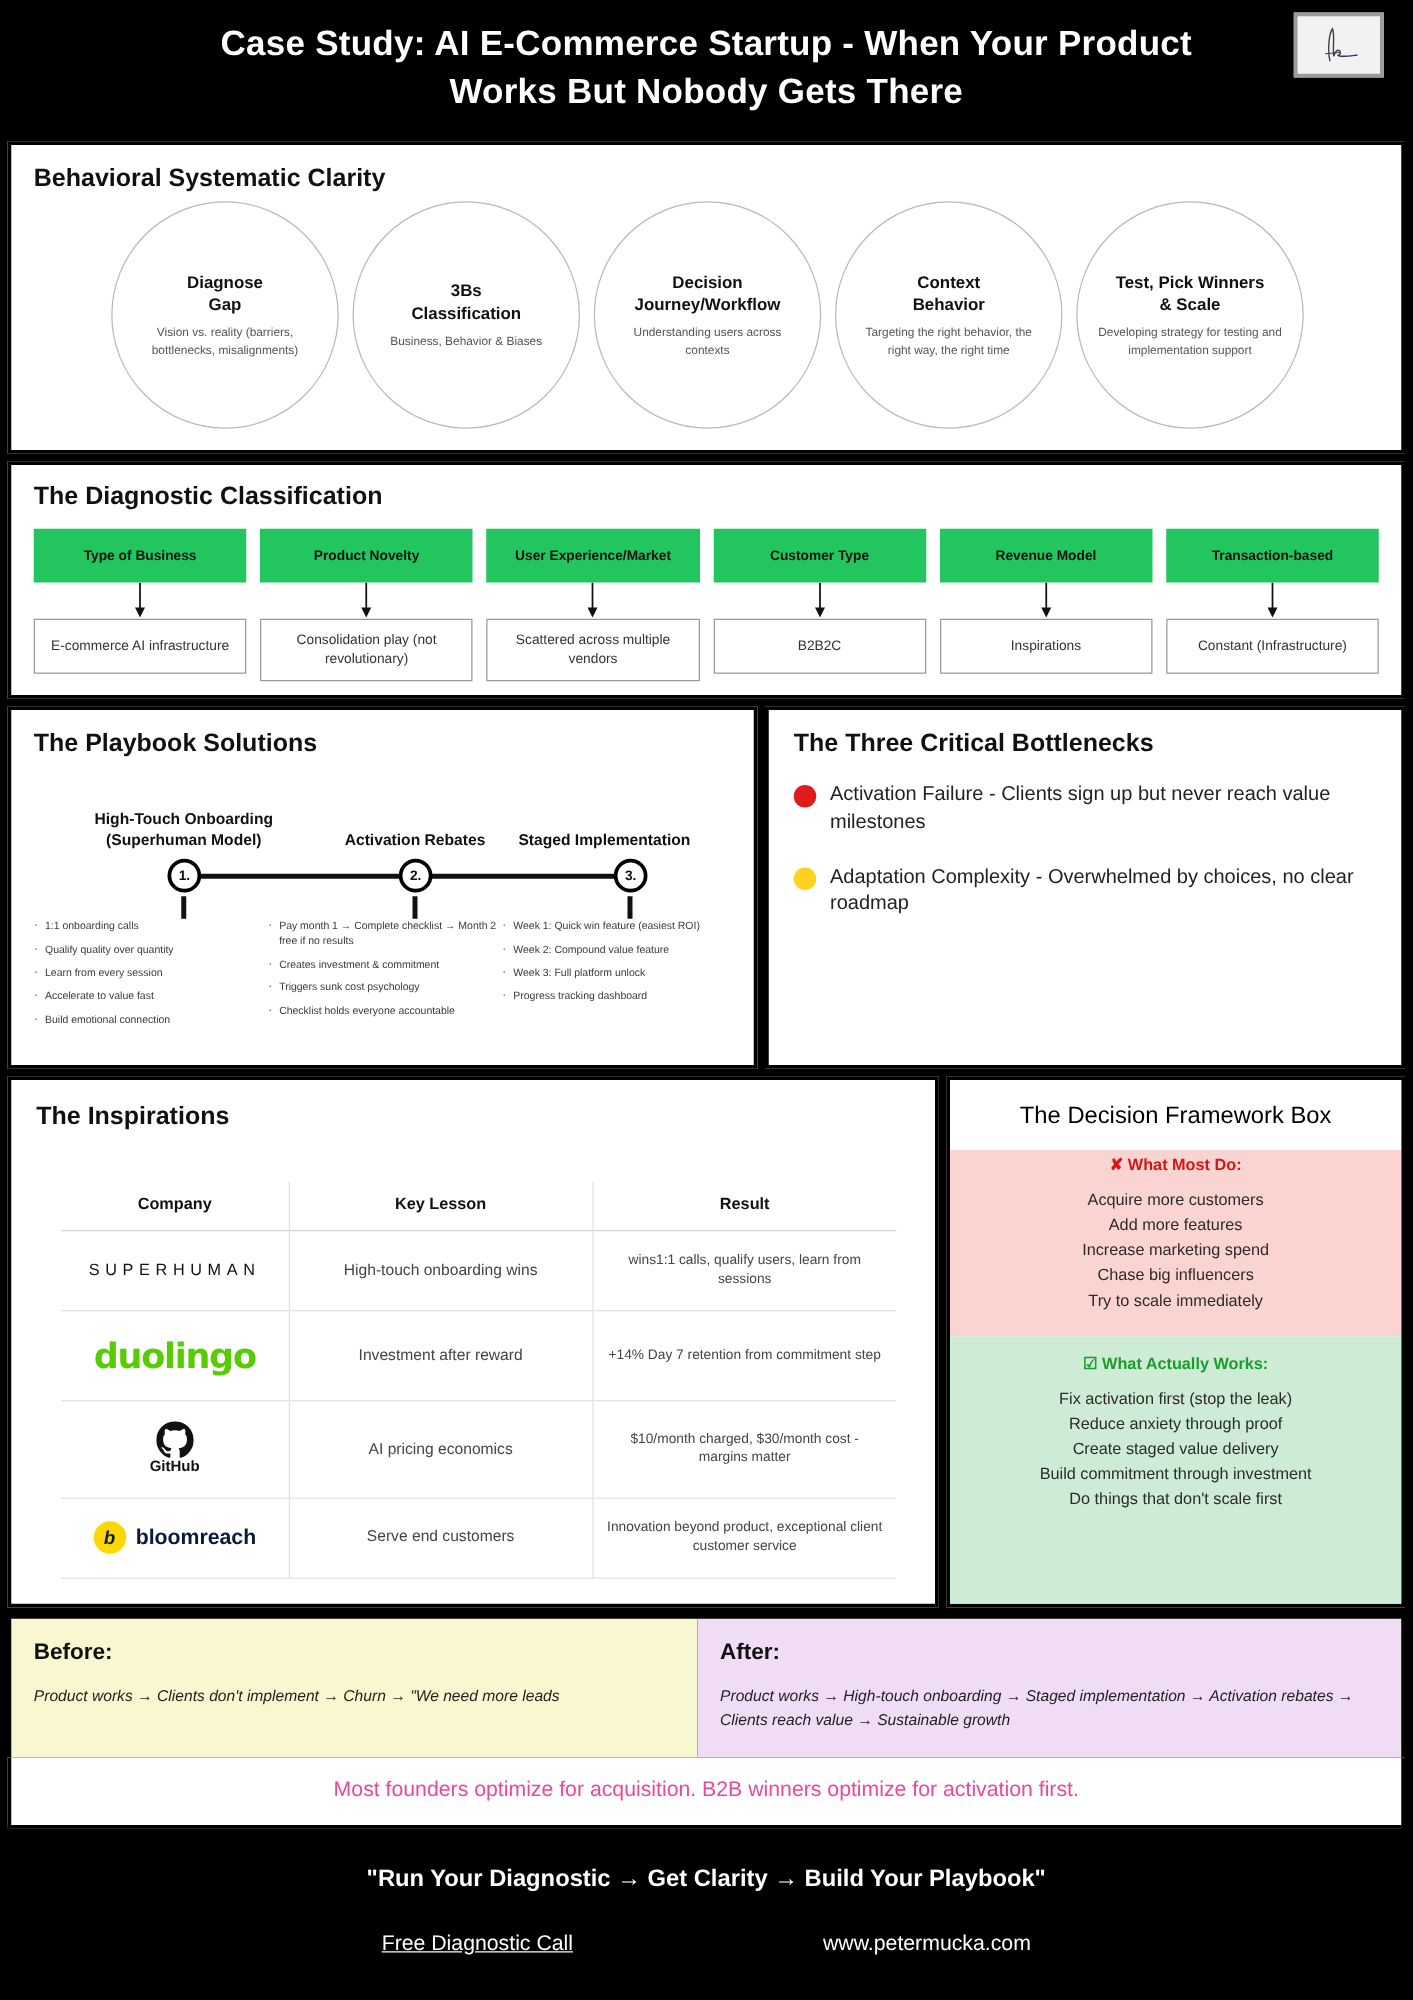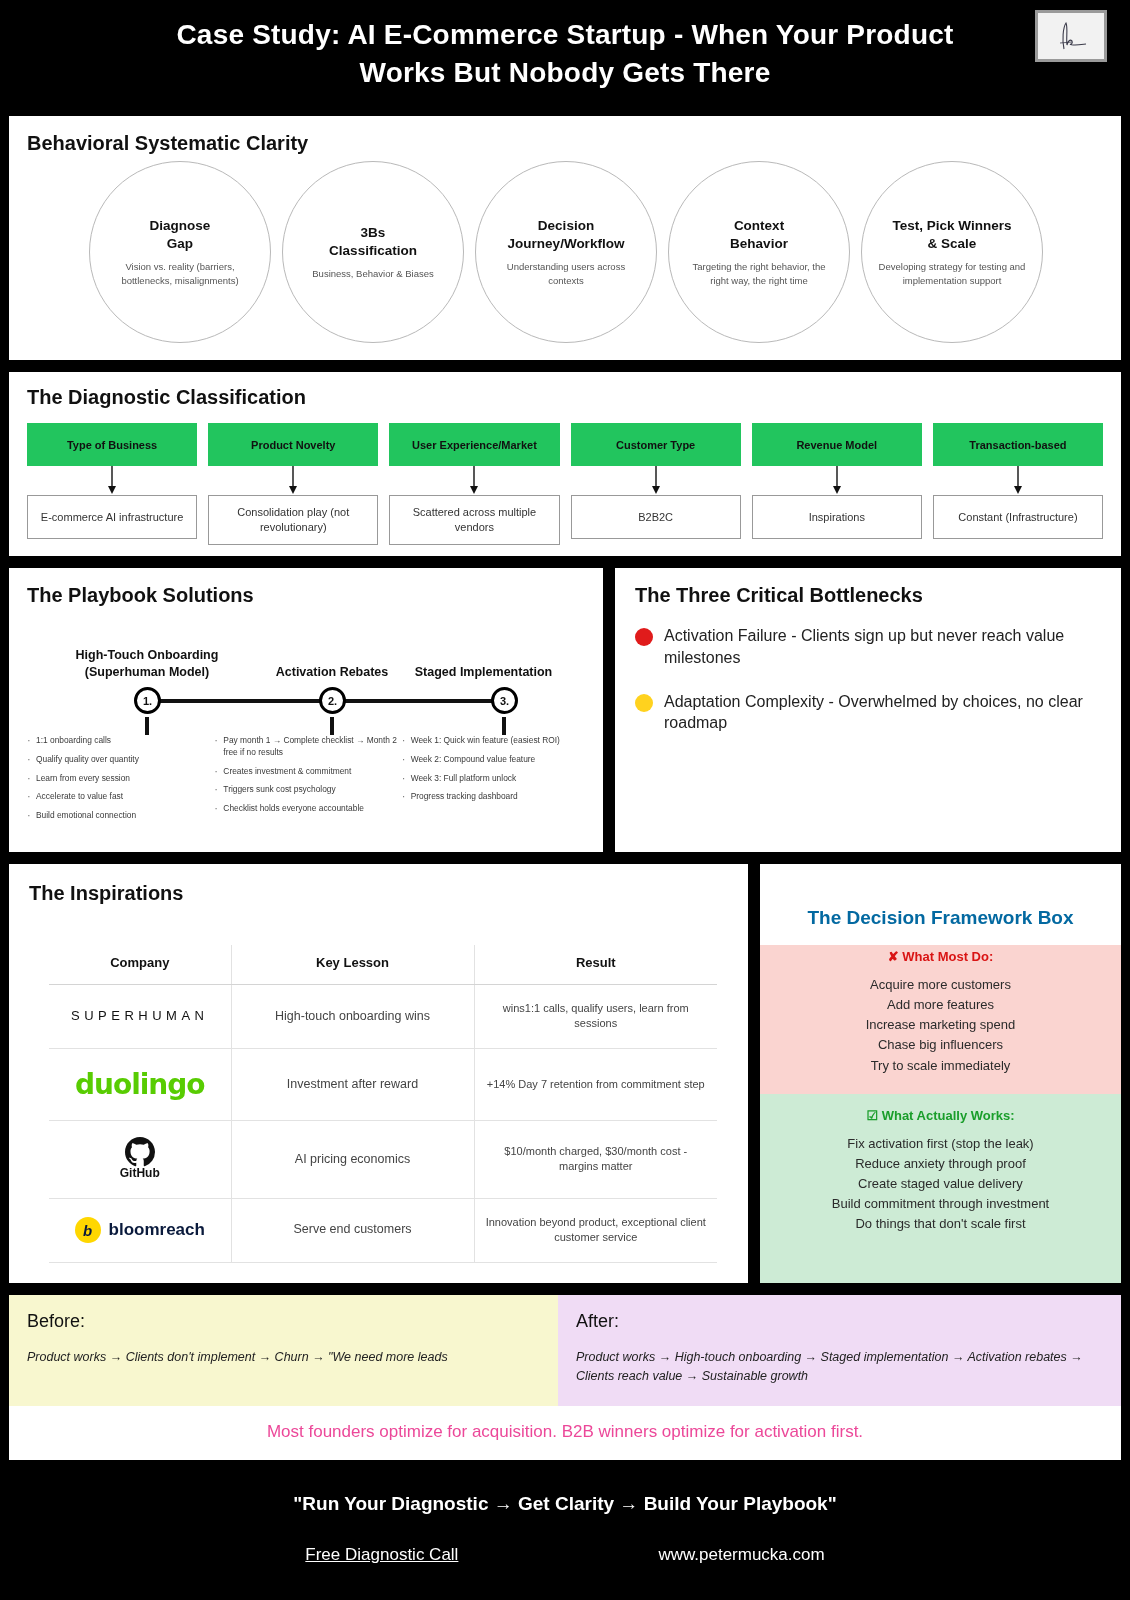--- a/index.html
+++ b/index.html
@@ -122,35 +122,35 @@
   .logo-github-name { font-size: 12px; font-weight: bold; color: #111; margin-top: -2px; }
   .logo-bloom { display: flex; align-items: center; justify-content: center; gap: 8px; }
   .logo-bloom-mark {
     width: 26px; height: 26px; border-radius: 50%; background: #ffd700;
     color: #0a1a3c; font-size: 15px; font-weight: bold;
     display: flex; align-items: center; justify-content: center; font-style: italic;
   }
   .logo-bloom-name { font-size: 17px; font-weight: bold; color: #0a1a3c; }
 
   .frame-title {
-    font-size: 19px; font-weight: bold; color: #0369a1; text-align: center;
-    padding: 18px 6px 16px 6px; background: #fff; margin-top: 25px;
+    font-size: 19px; font-weight: normal; color: #000000; text-align: center;
+    padding: 18px 6px 16px 6px; background: #fff;
   }
   .frame-red { background: #fad4d0; padding: 4px 10px 18px 10px; flex: 0 0 auto; }
   .frame-green { background: #cdebd5; padding: 14px 10px 14px 10px; flex: 1; }
   .frame-sub { text-align: center; font-size: 13px; font-weight: bold; margin-bottom: 11px; }
   .frame-sub.red { color: #d91414; }
   .frame-sub.green { color: #1a9e2b; }
   .frame-line { text-align: center; font-size: 13px; color: #2b2b2b; line-height: 1.55; }
 
   
   .row-5 { display: flex; margin: 6px 6px 0 6px; border: 3px solid #000; border-bottom: none; }
   .ba-before { width: 549px; background: #f8f7cf; padding: 16px 18px 20px 18px; }
   .ba-after { flex: 1; background: #f0dcf5; padding: 16px 18px 20px 18px; }
-  .ba-head { font-size: 18px; font-weight: normal; color: #111; margin-bottom: 16px; }
+  .ba-head { font-size: 18px; font-weight: bold; color: #111; margin-bottom: 16px; }
   .ba-text { font-size: 12.5px; color: #222; font-style: italic; line-height: 1.5; }
 
   .quote-bar {
     margin: 0 6px 0 6px; background: #fff; border: 3px solid #000; border-top: none;
     text-align: center; padding: 16px 10px 18px 10px;
   }
   .quote-text { font-size: 17px; color: #ec4899; }
 
   
   .footer { background: #000; color: #fff; padding: 30px 0 30px 0; text-align: center; }

